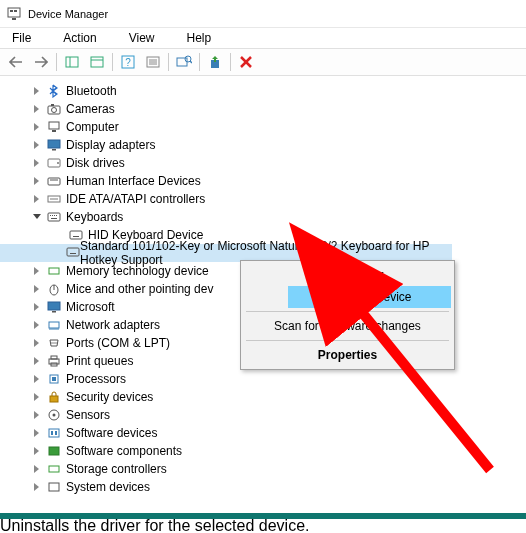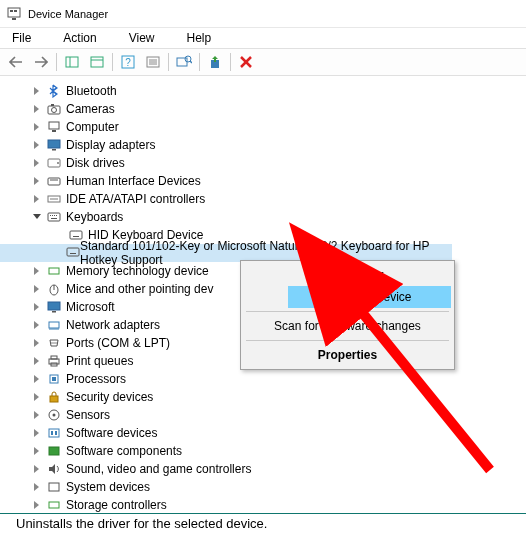--- a/index.html
+++ b/index.html
@@ -105,23 +105,23 @@
     margin-left: 44px;
   }
   .context-menu .cm-sep {
     height:1px; background:#c8c8c8; margin:3px 2px;
   }
   .context-menu .cm-item.bold { font-weight: bold; }
   .statusbar {
     position:absolute;
     left:0; bottom:0; right:0;
     height: 20px;
-    border-top:1px solid #0f766e;
-    padding: 2px 16px;
-    font-size:13px;
+    border-top:6px solid #0f766e;
+    padding: 2px 0;
+    font-size:16px;
     display:flex; align-items:center;
   }
   .arrow-overlay {
     position:absolute;
     pointer-events:none;
     left:0;top:0;
   }
 </style>
 </head>
 <body>
@@ -504,51 +504,37 @@
       <span class="label">Software components</span>
     </div>
     <div class="node">
       <span class="expander">
           <svg width="8" height="8">
             <path d="M1 0 L6 4 L1 8 Z" fill="#888"></path>
           </svg>
         </span>
       <span class="device-icon">
           <svg width="14" height="12" viewBox="0 0 14 12">
-            <path d="M2 4 L5 4 L8 1 L8 11 L5 8 L2 8 Z" fill="#555"></path>
-            <path d="M10 3 a4 4 0 0 1 0 6" fill="none" stroke="#555"></path>
-          </svg>
-        </span>
-      <span class="label">Sound, video and game controllers</span>
+            <rect x="2" y="3" width="10" height="6" fill="none" stroke="#3a9b3a"></rect>
+          </svg>
+        </span>
+      <span class="label">Storage controllers</span>
     </div>
     <div class="node">
       <span class="expander">
           <svg width="8" height="8">
             <path d="M1 0 L6 4 L1 8 Z" fill="#888"></path>
           </svg>
         </span>
       <span class="device-icon">
           <svg width="14" height="12" viewBox="0 0 14 12">
             <rect x="2" y="2" width="10" height="8" fill="none" stroke="#555"></rect>
           </svg>
         </span>
       <span class="label">System devices</span>
-    </div>
-    <div class="node">
-      <span class="expander">
-          <svg width="8" height="8">
-            <path d="M1 0 L6 4 L1 8 Z" fill="#888"></path>
-          </svg>
-        </span>
-      <span class="device-icon">
-          <svg width="14" height="12" viewBox="0 0 14 12">
-            <rect x="2" y="3" width="10" height="6" fill="none" stroke="#3a9b3a"></rect>
-          </svg>
-        </span>
-      <span class="label">Storage controllers</span>
     </div>
   </div>
 </div>
 
 <div class="context-menu">
   <div class="cm-item">Update driver</div>
   <div class="cm-item highlight">Uninstall device</div>
   <div class="cm-sep"></div>
   <div class="cm-item">Scan for hardware changes</div>
   <div class="cm-sep"></div>

